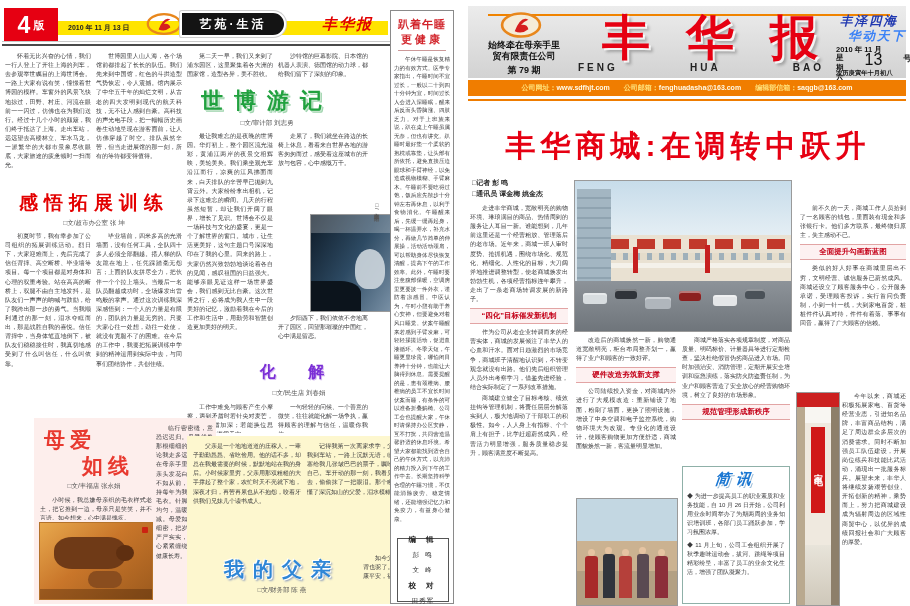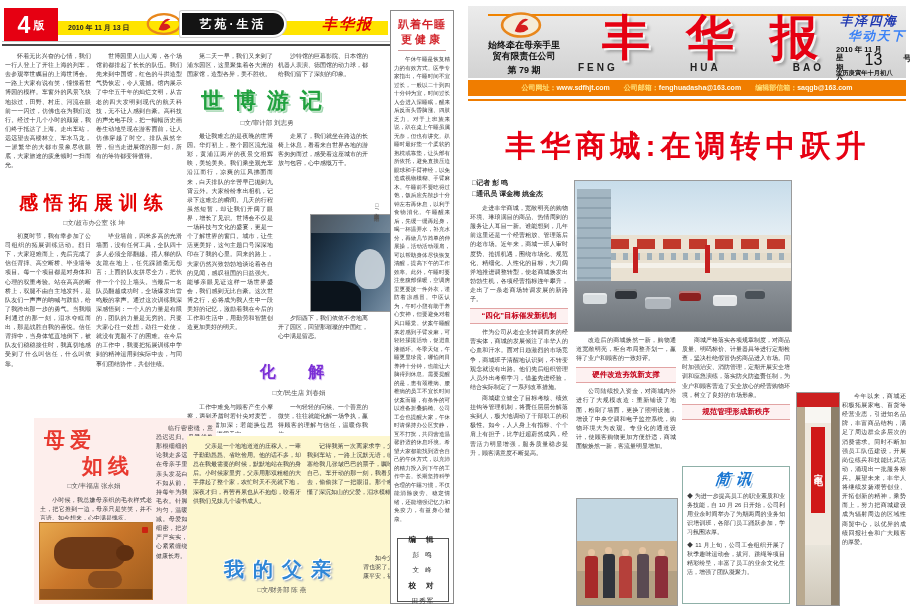--- a/index.html
+++ b/index.html
@@ -204,20 +204,25 @@
     <div class="head" style="left:28px;top:48px;"></div>
     <div class="fig" style="left:26px;top:55px;width:12px;height:44px;background:#31343c;"></div>
     <div class="head" style="left:45px;top:50px;"></div>
     <div class="fig" style="left:42px;top:57px;width:13px;height:42px;background:#b5403a;"></div>
     <div class="head" style="left:62px;top:48px;"></div>
     <div class="fig" style="left:60px;top:55px;width:12px;height:44px;background:#5a4a52;"></div>
     <div class="head" style="left:81px;top:50px;"></div>
     <div class="fig" style="left:78px;top:57px;width:13px;height:42px;background:#8c2f3a;"></div>
   </div>
 
+  <div class="abs" style="left:800px;top:204px;width:106px;height:184px;overflow:hidden;">
+    <div class="bt">前不久的一天，商城工作人员拾到了一名顾客的钱包，里面装有现金和多张银行卡。他们多方联系，最终物归原主，失主感动不已。</div>
+    <div class="subhead">全面提升勾画新蓝图</div>
+    <div class="bt">类似的好人好事在商城里层出不穷，文明经营、诚信服务已蔚然成风。商城还设立了顾客服务中心，公开服务承诺，受理顾客投诉，实行首问负责制，小到一针一线，大到家电百货，桩桩件件认真对待，件件有着落、事事有回音，赢得了广大顾客的信赖。</div>
+  </div>
 
   <div class="abs photo" style="left:796px;top:392px;width:42px;height:212px;background:linear-gradient(#f8f6f2 0 30px,#efe9df 30px);">
     <div class="abs" style="left:0;top:0;width:42px;height:14px;background:#cc2020;"></div>
     <div class="abs" style="left:0;top:14px;width:8px;height:198px;background:#b9a98f;"></div>
     <div class="abs" style="right:0;top:14px;width:8px;height:198px;background:#8d7f6a;"></div>
     <div class="abs" style="left:14px;top:34px;width:14px;height:86px;background:#d01818;display:flex;align-items:center;justify-content:center;">
       <span style="writing-mode:vertical-rl;color:#fff;font-size:9px;font-weight:bold;letter-spacing:4px;">家电</span>
     </div>
     <div class="abs" style="left:8px;bottom:0;width:26px;height:60px;background:linear-gradient(#e8e4da,#cfc8ba);"></div>
   </div>

